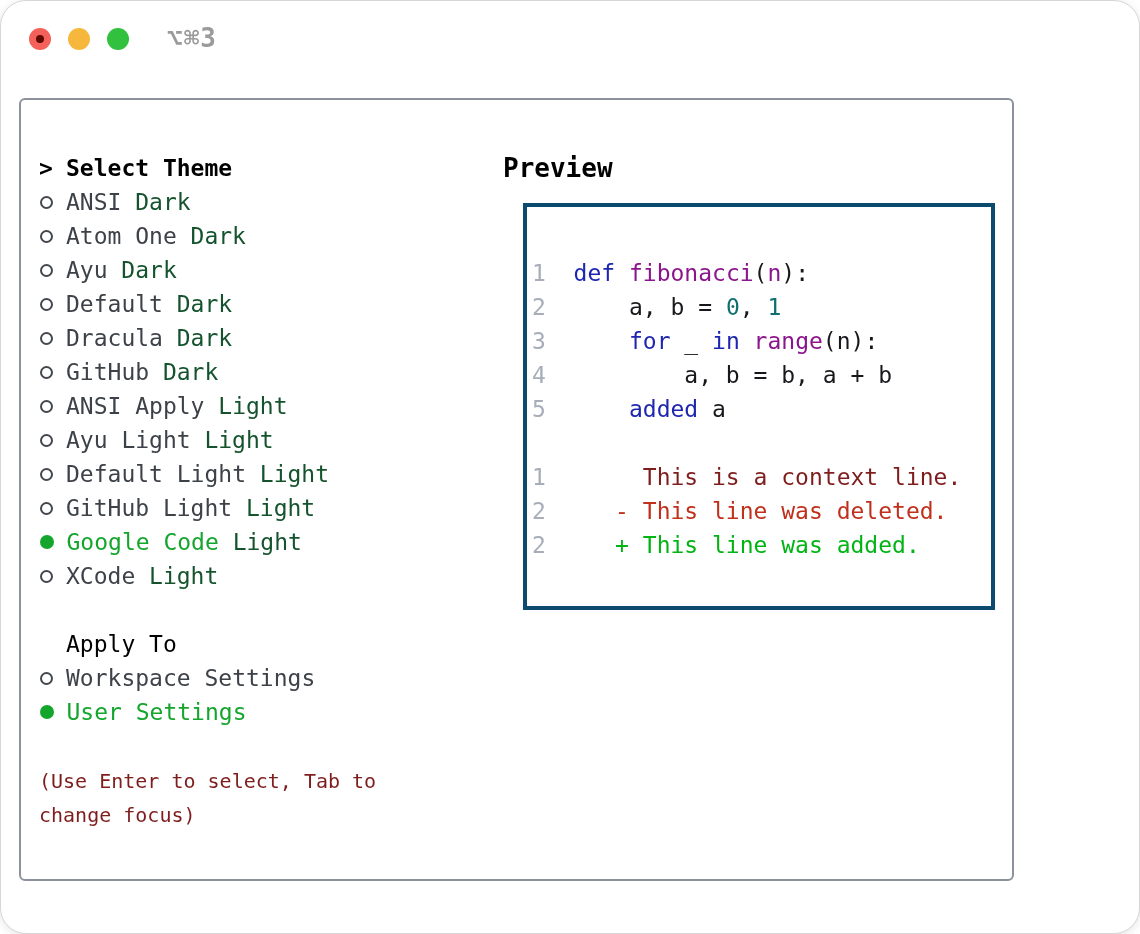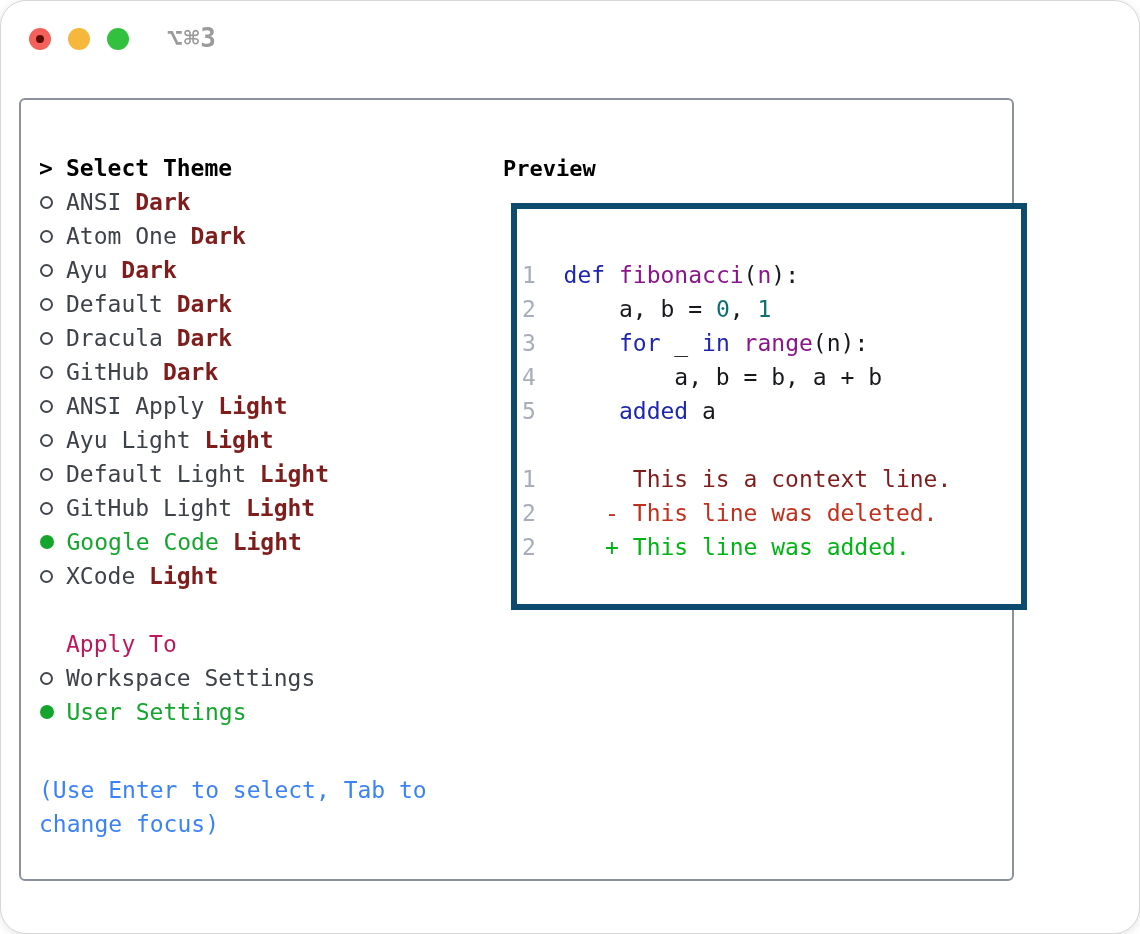--- a/index.html
+++ b/index.html
@@ -39,35 +39,35 @@
   .row { height: 34px; display: flex; align-items: center; font-size: 23px; color: #3d4249; white-space: pre; }
   .row.spacer { pointer-events: none; }
   .hdr { font-weight: bold; color: #000000; }
   .prompt { display: inline-block; width: 27px; font-weight: bold; color: #000000; }
   .radio {
     flex: none; width: 13px; height: 13px; margin-left: 1px; margin-right: 13px;
     border: 2.5px solid #43484f; border-radius: 50%;
   }
   .selected .radio { width: 14px; height: 14px; border: none; background: #14a52d; margin-right: 12.5px; }
   .selected .tname { color: #14a52d; }
-  .tvariant { color: #7f1d1d; margin-left: 13.8px; font-weight: bold; }
-  .apply-title { color: #be185d; padding-left: 27px; }
+  .tvariant { color: #14532d; margin-left: 13.8px; }
+  .apply-title { color: #000000; padding-left: 27px; }
   .hint {
-    margin-top: 10px; width: 420px; font-size: 23px; line-height: 34px;
-    color: #3b82f6; white-space: normal;
+    margin-top: 1px; width: 420px; font-size: 20px; line-height: 34px;
+    color: #7f1d1d; white-space: normal;
   }
 
   
   .preview-hdr {
     position: absolute; left: 482px; top: 51px; height: 34px; display: flex; align-items: center;
-    font-size: 22px; font-weight: bold; color: #000000;
+    font-size: 26px; font-weight: bold; color: #000000;
   }
   .preview-box {
-    position: absolute; left: 490px; top: 103px; width: 516px; height: 407px;
-    border: 6px solid #0c4a6e; background: #ffffff; overflow: hidden;
+    position: absolute; left: 502px; top: 103px; width: 472px; height: 407px;
+    border: 4px solid #0c4a6e; background: #ffffff; overflow: hidden;
   }
   .pv-code { padding: 49px 0 0 5px; }
   .pv-line { min-height: 34px; line-height: 34px; font-size: 23px; white-space: pre; }
   .tok-ln  { color: #a7aeb9; }
   .tok-kwd { color: #1e26b0; }
   .tok-typ { color: #8c148c; }
   .tok-lit { color: #0e6f6f; }
   .tok-pln { color: #16181c; }
   .tok-ctx { color: #7f1d1d; }
   .tok-del { color: #c0301c; }

